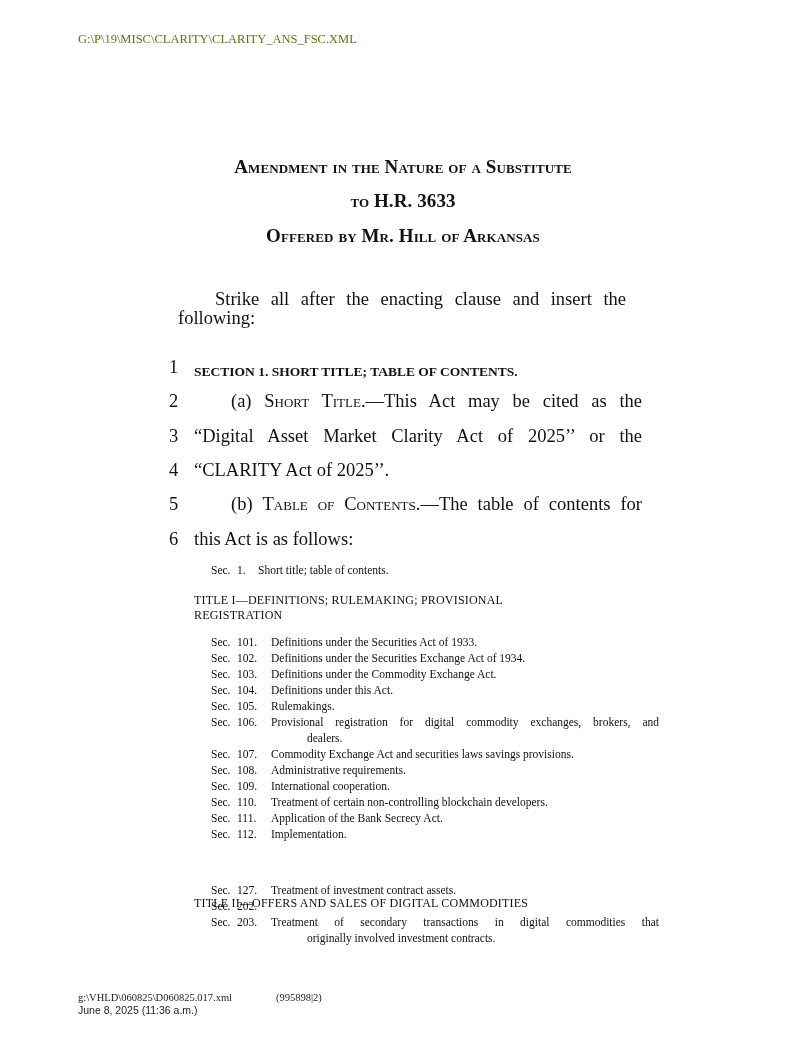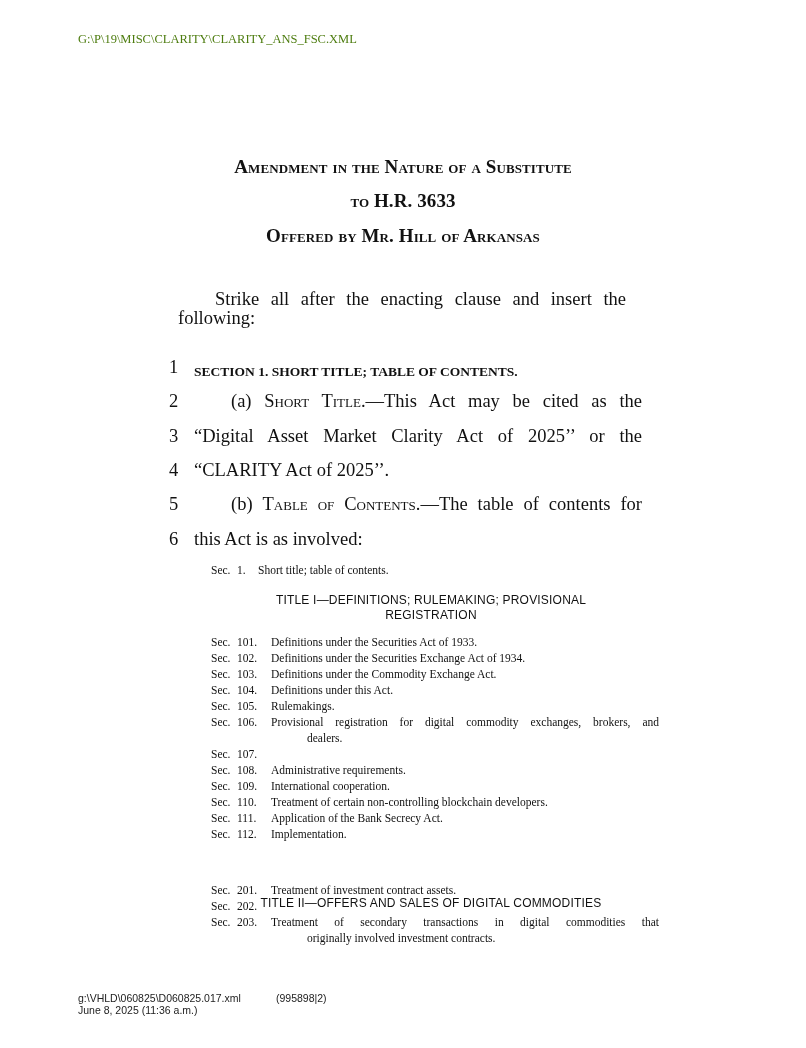--- a/index.html
+++ b/index.html
@@ -35,24 +35,24 @@
     .sec-head { font-weight: bold; font-size: 13.5px; position: relative; top: 3px; }
 
     .toc { position: absolute; left: 194px; width: 450px; font-family: "Liberation Serif", serif; font-size: 11.5px; line-height: 16px; }
     .toc-row { position: absolute; left: 17px; width: 450px; height: 16px; white-space: nowrap; }
     .toc-row .sec { position: absolute; left: 0; }
     .toc-row .no { position: absolute; left: 26px; }
     .toc-row .t { position: absolute; left: 60px; }
     .toc-row .t.j { width: 388px; text-align: justify; text-align-last: justify; }
     .toc-row .t.short { left: 47px; }
     .toc-row .cont { position: absolute; left: 96px; }
-    .toc-title { position: absolute; left: 12px; width: 450px; text-align: center; font-family: Liberation Sans, sans-serif; font-size: 12px; line-height: 15px; letter-spacing: 0.2px; }
+    .toc-title { position: absolute; left: 0; width: 450px; font-family: Liberation Serif, serif; font-size: 12px; line-height: 15px; letter-spacing: 0.2px; }
 
     .footer { position: absolute; left: 78px; top: 992px; font-family: "Liberation Sans", sans-serif; font-size: 10.5px; line-height: 12px; color: #222; }
-    .footer .f1 { position: relative; }
+    .footer .f1 { position: relative; font-family: Liberation Serif, serif; }
     .footer .f1 .code { position: absolute; left: 198px; top: 0; }
   </style>
 </head>
 <body>
 
 <div class="header-path">G:\P\19\MISC\CLARITY\CLARITY_ANS_FSC.XML</div>
 
 <div class="title-line" style="top:156px;">Amendment in the Nature of a Substitute</div>
 <div class="title-line" style="top:190px;">to H.R. 3633</div>
 <div class="title-line" style="top:225px;">Offered by Mr. Hill of Arkansas</div>
@@ -77,21 +77,21 @@
 <div class="line" style="top:460px;">
   <span class="num">4</span>
   <span class="txt">“CLARITY Act of 2025’’.</span>
 </div>
 <div class="line" style="top:494px;">
   <span class="num">5</span>
   <span class="txt indent justify"><span>(b) </span><span class="sc">Table of Contents.</span><span>—The table of contents for</span></span>
 </div>
 <div class="line" style="top:529px;">
   <span class="num">6</span>
-  <span class="txt">this Act is as involved:</span>
+  <span class="txt">this Act is as follows:</span>
 </div>
 
 <div class="toc" style="top:562px;">
   <div class="toc-row" style="top:0px;">
     <span class="sec">Sec.</span>
       <span class="no">1.</span>
       <span class="t short">Short title; table of contents.</span>
   </div>
 
   <div class="toc-title" style="top:31px;">
@@ -128,20 +128,21 @@
       <span class="sec">Sec.</span>
       <span class="no">106.</span>
       <span class="t j">Provisional registration for digital commodity exchanges, brokers, and</span>
     </div>
   <div class="toc-row" style="top:168px;">
       <span class="cont">dealers.</span>
     </div>
   <div class="toc-row" style="top:184px;">
       <span class="sec">Sec.</span>
       <span class="no">107.</span>
+      <span class="t">Commodity Exchange Act and securities laws savings provisions.</span>
     </div>
   <div class="toc-row" style="top:200px;">
       <span class="sec">Sec.</span>
       <span class="no">108.</span>
       <span class="t">Administrative requirements.</span>
     </div>
   <div class="toc-row" style="top:216px;">
       <span class="sec">Sec.</span>
       <span class="no">109.</span>
       <span class="t">International cooperation.</span>
@@ -161,21 +162,21 @@
       <span class="no">112.</span>
       <span class="t">Implementation.</span>
     </div>
 
   <div class="toc-title" style="top:294px;margin-top:40px;">
     <div>TITLE II—OFFERS AND SALES OF DIGITAL COMMODITIES</div>
   </div>
 
   <div class="toc-row" style="top:320px;">
       <span class="sec">Sec.</span>
-      <span class="no">201.</span>
+      <span class="no">127.</span>
       <span class="t">Treatment of investment contract assets.</span>
     </div>
   <div class="toc-row" style="top:336px;">
       <span class="sec">Sec.</span>
       <span class="no">202.</span>
     </div>
   <div class="toc-row" style="top:352px;">
       <span class="sec">Sec.</span>
       <span class="no">203.</span>
       <span class="t j">Treatment of secondary transactions in digital commodities that</span>

